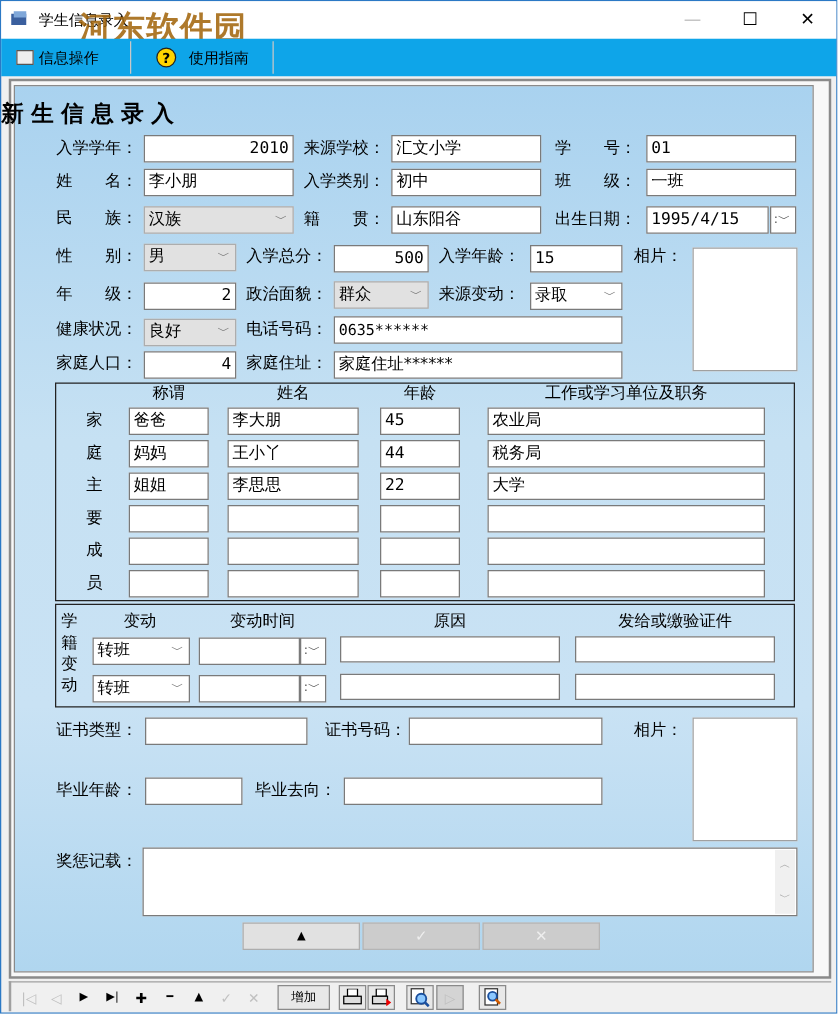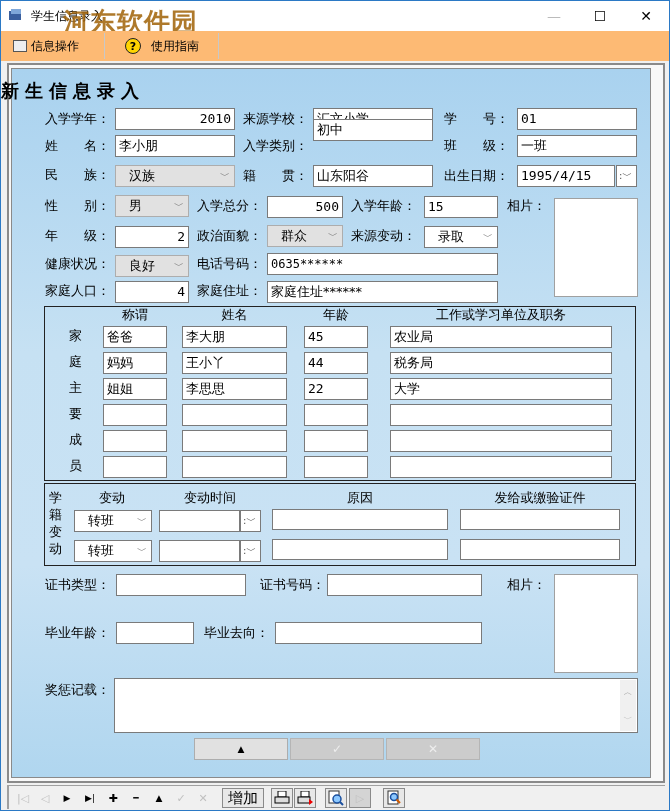--- a/index.html
+++ b/index.html
@@ -10,59 +10,59 @@
   .titlebar { position: absolute; left: 0; top: 0; width: 668px; height: 30px; background: #fff; }
   .title-icon { position: absolute; left: 6px; top: 6px; width: 18px; height: 16px; }
   .title-text { position: absolute; left: 30px; top: 7px; font-size: 12px; color: #000; }
   .watermark { position: absolute; left: 62px; top: 4px; font-size: 26px; font-weight: bold; color: #a16207; letter-spacing: 1px; opacity: 0.85; }
   .watermark-url { position: absolute; left: 60px; top: 42px; font-size: 15px; font-weight: bold; color: #6ab04c; font-family: "DejaVu Serif", serif; opacity: 0.8; }
   .win-btn { position: absolute; top: 0; width: 46px; height: 30px; display: flex; align-items: center; justify-content: center; font-size: 14px; color: #000; }
   .win-min { left: 530px; color: #bbb; }
   .win-max { left: 576px; }
   .win-close { left: 622px; }
 
-  .menubar { position: absolute; left: 0; top: 30px; width: 668px; height: 30px; background: #fdba74; }
+  .menubar { position: absolute; left: 0; top: 30px; width: 668px; height: 30px; background: #0ea5e9; }
   .menu-item { position: absolute; top: 2px; height: 26px; display: flex; align-items: center; font-size: 12px; }
   .menu-info { left: 4px; width: 100px; padding-left: 8px; border-right: 1px solid #c8c8c8; }
   .menu-help { left: 118px; width: 100px; padding-left: 6px; border-right: 1px solid #c8c8c8; }
   .menu-icon-doc { width: 14px; height: 12px; border: 1px solid #555; background: #eee; margin-right: 4px; position: relative; }
   .menu-icon-help { width: 16px; height: 16px; border-radius: 50%; background: #ffd400; border: 1px solid #222; font-size: 11px; font-weight: bold; display: flex; align-items: center; justify-content: center; margin-right: 10px; }
 
   .outer-frame { position: absolute; left: 6px; top: 62px; width: 658px; height: 720px; border: 2px solid #8a8a8a; background: #f8f8f8; }
   .form-area { position: absolute; left: 10px; top: 67px; width: 640px; height: 710px; border: 1px solid #8a8a8a;
     background: linear-gradient(180deg, #a9d2ef 0%, #c6e1f3 40%, #c9e2f4 70%, #b0d6ef 100%); }
 
   .form-title { position: absolute; left: 0; top: 78px; width: 670px; text-align: left; font-size: 18px; font-weight: bold; letter-spacing: 6px; }
 
   .lbl { position: absolute; font-size: 13px; white-space: nowrap; line-height: 22px; }
   .inp { position: absolute; height: 22px; background: #fff; border: 1px solid #7a7a7a; font-size: 13px; line-height: 20px; padding: 0 3px; white-space: nowrap; overflow: hidden; font-family: "DejaVu Sans Mono", "Liberation Mono", monospace; }
   .inp.cjk { font-family: "DejaVu Sans", sans-serif; }
   .inp.right { text-align: right; }
-  .sel { position: absolute; height: 22px; background: #e1e1e1; border: 1px solid #adadad; font-size: 13px; line-height: 20px; padding: 0 13px; }
+  .sel { position: absolute; height: 22px; background: #e1e1e1; border: 1px solid #adadad; font-size: 13px; line-height: 20px; padding: 0 3px; }
   .sel.white { background: #fff; border-color: #7a7a7a; }
   .sel .chev { position: absolute; right: 4px; top: 0; color: #777; font-size: 10px; }
   .spin { position: absolute; height: 22px; background: #fff; border: 1px solid #7a7a7a; font-size: 10px; color: #555; line-height: 20px; padding-left: 2px; }
   .photo { position: absolute; background: #fff; border: 1px solid #a0a0a0; }
 
   .family-box { position: absolute; left: 43px; top: 305px; width: 592px; height: 175px; border: 1px solid #222; }
   .change-box { position: absolute; left: 43px; top: 482px; width: 592px; height: 83px; border: 1px solid #222; }
   .col-hdr { position: absolute; font-size: 13px; text-align: center; line-height: 16px; }
   .row-lbl { position: absolute; font-size: 13px; }
 
   .memo-scroll { position: absolute; right: 1px; top: 1px; width: 16px; bottom: 1px; background: #f0f0f0; }
   .memo-scroll .up, .memo-scroll .down { position: absolute; left: 0; width: 16px; text-align: center; font-size: 9px; color: #aaa; }
 
   .nav-btn { position: absolute; top: 737px; height: 22px; background: #ccc; border: 1px solid #b5b5b5; display: flex; align-items: center; justify-content: center; font-size: 12px; color: #eee; }
   .nav-btn.active { background: #e1e1e1; border-color: #adadad; color: #000; font-size: 9px; }
 
   .toolbar { position: absolute; left: 6px; top: 784px; width: 658px; height: 24px; background: #f0f0f0; border-top: 1px solid #a0a0a0; border-left: 2px solid #a0a0a0; }
   .tb { position: absolute; top: 2px; height: 20px; display: flex; align-items: center; justify-content: center; font-size: 11px; }
   .tb.disabled { color: #c0c0c0; }
   .tb.btn { border: 1px solid #8a8a8a; background: #e8e8e8; }
-  .tb-add { font-size: 15px; }
+  .tb-add { font-size: 10px; }
 </style>
 </head>
 <body>
 
 <div class="window">
 
   <div class="titlebar">
     <svg class="title-icon" viewBox="0 0 18 16">
       <rect x="2" y="4" width="12" height="9" fill="#3a5f9e"></rect>
       <rect x="4" y="2" width="10" height="5" fill="#7fa7d9"></rect>
@@ -93,21 +93,21 @@
   <span class="lbl" style="left:44px;top:107px;">入学学年：</span>
   <div class="inp right" style="left:114px;top:107px;width:120px;">2010</div>
   <span class="lbl" style="left:242px;top:107px;">来源学校：</span>
   <div class="inp cjk" style="left:312px;top:107px;width:120px;">汇文小学</div>
   <span class="lbl" style="left:443px;top:107px;">学　　号：</span>
   <div class="inp" style="left:516px;top:107px;width:120px;">01</div>
 
   <span class="lbl" style="left:44px;top:134px;">姓　　名：</span>
   <div class="inp cjk" style="left:114px;top:134px;width:120px;">李小朋</div>
   <span class="lbl" style="left:242px;top:134px;">入学类别：</span>
-  <div class="inp cjk" style="left:312px;top:118px;width:120px;">初中</div>
+  <div class="inp cjk" style="left:312px;top:134px;width:120px;">初中</div>
   <span class="lbl" style="left:443px;top:134px;">班　　级：</span>
   <div class="inp cjk" style="left:516px;top:134px;width:120px;">一班</div>
 
   <span class="lbl" style="left:44px;top:163px;">民　　族：</span>
   <div class="sel" style="left:114px;top:164px;width:120px;">
     <span>汉族</span>
     <span class="chev">﹀</span>
   </div>
   <span class="lbl" style="left:242px;top:164px;">籍　　贯：</span>
   <div class="inp cjk" style="left:312px;top:164px;width:120px;">山东阳谷</div>

